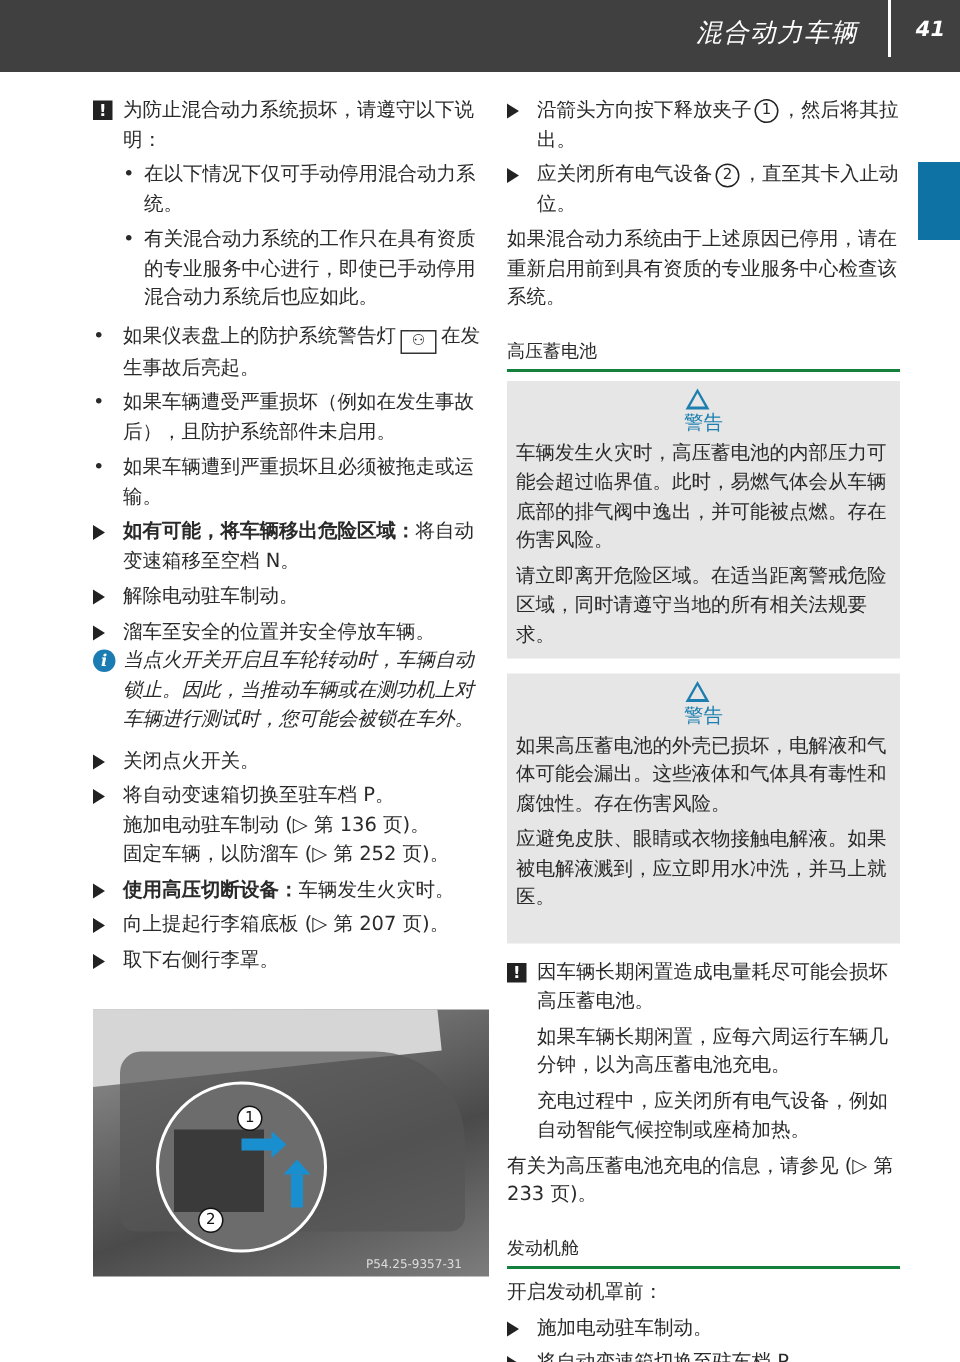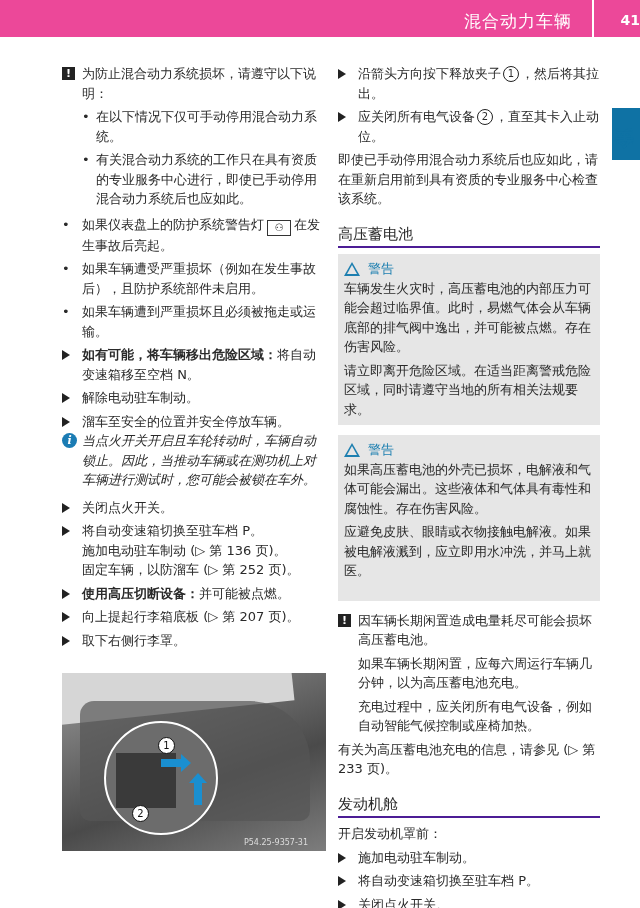--- a/index.html
+++ b/index.html
@@ -1,40 +1,40 @@
 <!DOCTYPE html>
 <html><head>
 <meta charset="utf-8">
 <style>
   html, body { margin:0; padding:0; }
   body { width:640px; height:908px; background:#ffffff; position:relative; overflow:hidden;
          font-family:"DejaVu Sans","Liberation Sans",sans-serif; color:#2a2a2a; }
-  .header { position:absolute; left:0; top:0; width:640px; height:37px; background:#ec4899; }
+  .header { position:absolute; left:0; top:0; width:640px; height:48px; background:#404040;font-style:italic; }
   .header-title { position:absolute; right:68px; top:10px; color:#fff; font-size:17px; letter-spacing:1px; }
   .header-sep { position:absolute; right:46px; top:0; width:2px; height:38px; background:#ffffff; }
-  .header-page { position:absolute; right:0; top:12px; color:#fff; font-size:14px; font-weight:bold; }
+  .header-page { position:absolute; right:10px; top:12px; color:#fff; font-size:14px; font-weight:bold; }
   .side-tab { position:absolute; left:612px; top:108px; width:28px; height:52px; background:#0f72a4; }
   .side-label { position:absolute; left:613px; top:164px; width:26px; color:#0f72a4; font-size:19px; font-weight:bold; line-height:20px; text-align:center; writing-mode:vertical-rl; transform:rotate(180deg); }
   .col { position:absolute; top:64px; font-size:13px; line-height:19.5px; }
   .col-left { left:62px; width:266px; }
   .col-right { left:338px; width:262px; }
   .p { margin:0 0 4px 0; }
   .ind { padding-left:20px; position:relative; }
   .ind2 { padding-left:34px; position:relative; }
   .mark-warn { position:absolute; left:0; top:3px; width:13px; height:13px; background:#222; color:#fff; font-size:11px; font-weight:bold; line-height:13px; text-align:center; }
   .bullet { position:absolute; left:20px; top:0; }
   .bullet-lv1 { position:absolute; left:0; top:0; }
   .tri { position:absolute; left:0; top:5px; width:0; height:0; border-top:5px solid transparent; border-bottom:5px solid transparent; border-left:8px solid #222; }
   .info-icon { position:absolute; left:0; top:2px; width:15px; height:15px; border-radius:50%; background:#1b7cb4; color:#fff; font-size:11px; font-weight:bold; line-height:15px; text-align:center; font-family:"DejaVu Serif",serif; }
   .italic { font-style:italic; }
   .circ { display:inline-block; width:14px; height:14px; border:1.3px solid #222; border-radius:50%; font-size:10px; line-height:14px; text-align:center; vertical-align:1px; margin:0 2px; }
   .airbag { display:inline-block; width:22px; height:14px; border:1px solid #333; vertical-align:-2px; margin:0 3px; text-align:center; font-size:10px; line-height:14px; }
-  .section-title { font-size:15px; border-bottom:2px solid #4c1d95; padding-bottom:2px; margin:14px 0 6px 0; }
+  .section-title { font-size:12px; border-bottom:2px solid #15803d; padding-bottom:2px; margin:14px 0 6px 0; }
   .warnbox { background:#e6e6e6; padding:5px 6px 6px 6px; margin-bottom:10px; }
-  .warn-head { color:#1d7fb0; font-size:13px; display:flex; align-items:center; }
+  .warn-head { color:#1d7fb0; font-size:13px; display:flex; align-items:center;flex-direction:column; }
   .warn-tri { width:0; height:0; border-left:8px solid transparent; border-right:8px solid transparent; border-bottom:14px solid #1d7fb0; position:relative; margin-right:8px; }
   .warn-tri::after { content:""; position:absolute; left:-5.5px; top:3px; border-left:5.5px solid transparent; border-right:5.5px solid transparent; border-bottom:9.5px solid #e6e6e6; }
   .figure { position:absolute; left:62px; top:673px; width:264px; height:178px; background:linear-gradient(160deg,#9a9a9a 0%,#6a6a6a 35%,#4a4a4a 60%,#7d7d7d 100%); overflow:hidden; }
   .fig-trunk { position:absolute; left:18px; top:28px; width:230px; height:120px; background:#555; border-radius:14px 60px 10px 10px; opacity:.7; }
   .fig-lid { position:absolute; left:-10px; top:-20px; width:240px; height:60px; background:#d6d6d6; transform:rotate(-6deg); }
   .fig-zoom { position:absolute; left:42px; top:48px; width:110px; height:110px; border-radius:50%; border:2px solid #fff; background:#6c6c6c; overflow:hidden; }
   .fig-part { position:absolute; left:10px; top:30px; width:60px; height:55px; background:#3a3a3a; }
   .fig-arrow-r { position:absolute; left:55px; top:36px; width:22px; height:8px; background:#1a8fd0; }
   .fig-arrow-r::after { content:""; position:absolute; left:20px; top:-5px; border-top:9px solid transparent; border-bottom:9px solid transparent; border-left:10px solid #1a8fd0; }
   .fig-arrow-u { position:absolute; left:88px; top:60px; width:8px; height:22px; background:#1a8fd0; }
@@ -105,21 +105,21 @@
   </div>
   <div class="p ind" style="margin-bottom:0">
     <span class="tri"></span>
     <span>将自动变速箱切换至驻车档 P。</span>
   </div>
   <div class="p ind" style="margin-bottom:0">施加电动驻车制动 (▷ 第 136 页)。</div>
   <div class="p ind">固定车辆，以防溜车 (▷ 第 252 页)。</div>
 
   <div class="p ind">
     <span class="tri"></span>
-    <b>使用高压切断设备：</b><span>并可能被点燃。</span>
+    <b>使用高压切断设备：</b><span>车辆发生火灾时。</span>
   </div>
   <div class="p ind">
     <span class="tri"></span>
     <span>向上提起行李箱底板 (▷ 第 207 页)。</span>
   </div>
   <div class="p ind">
     <span class="tri"></span>
     <span>取下右侧行李罩。</span>
   </div>
 </div>
@@ -139,21 +139,21 @@
 
 <div class="col col-right">
   <div class="p ind">
     <span class="tri"></span>
     <span>沿箭头方向按下释放夹子</span><span class="circ">1</span><span>，然后将其拉出。</span>
   </div>
   <div class="p ind">
     <span class="tri"></span>
     <span>应关闭所有电气设备</span><span class="circ">2</span><span>，直至其卡入止动位。</span>
   </div>
-  <div class="p">即使已手动停用混合动力系统后也应如此，请在重新启用前到具有资质的专业服务中心检查该系统。</div>
+  <div class="p">如果混合动力系统由于上述原因已停用，请在重新启用前到具有资质的专业服务中心检查该系统。</div>
 
   <div class="section-title" style="margin-top:16px">高压蓄电池</div>
 
   <div class="warnbox">
     <div class="warn-head">
       <span class="warn-tri"></span>
       <span>警告</span>
     </div>
     <div class="p">车辆发生火灾时，高压蓄电池的内部压力可能会超过临界值。此时，易燃气体会从车辆底部的排气阀中逸出，并可能被点燃。存在伤害风险。</div>
     <div class="p" style="margin-bottom:0">请立即离开危险区域。在适当距离警戒危险区域，同时请遵守当地的所有相关法规要求。</div>

